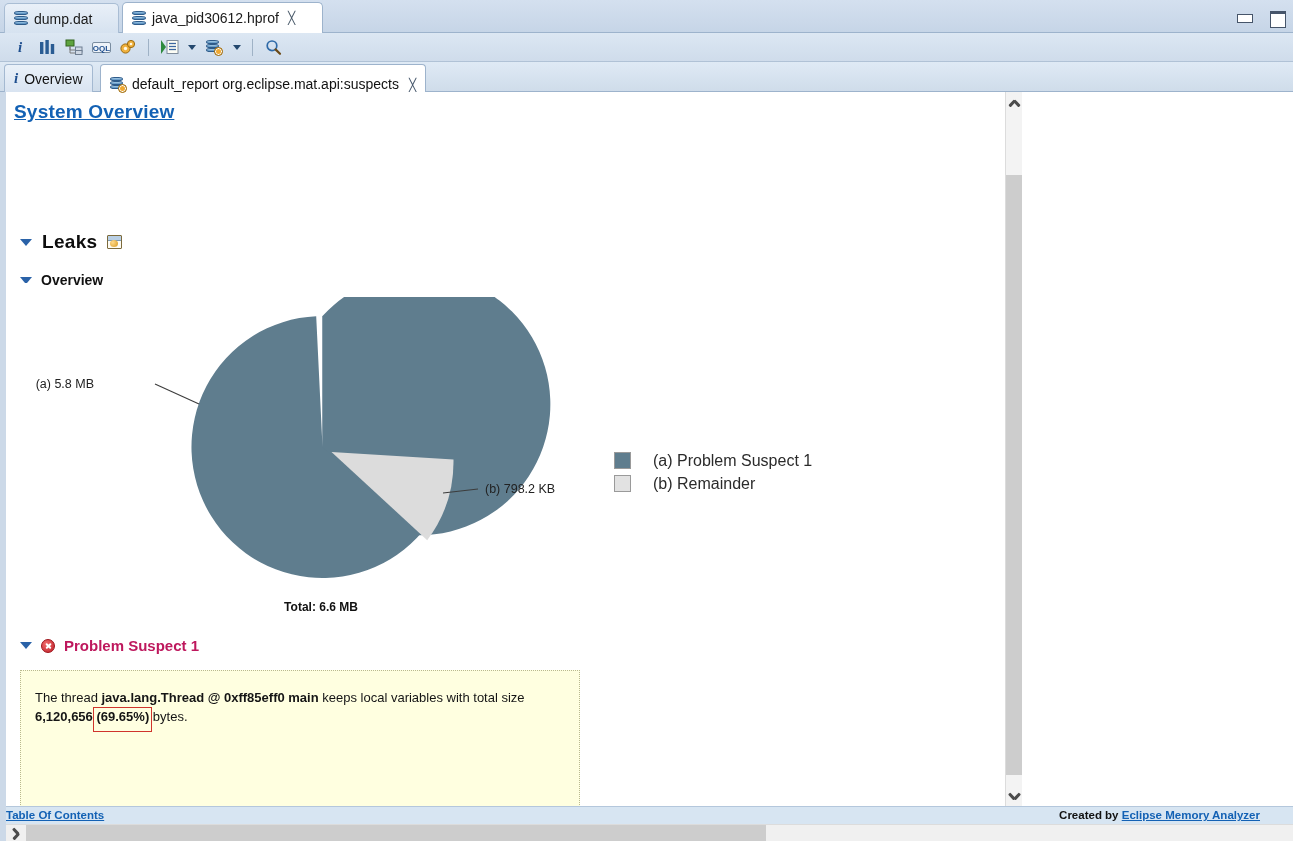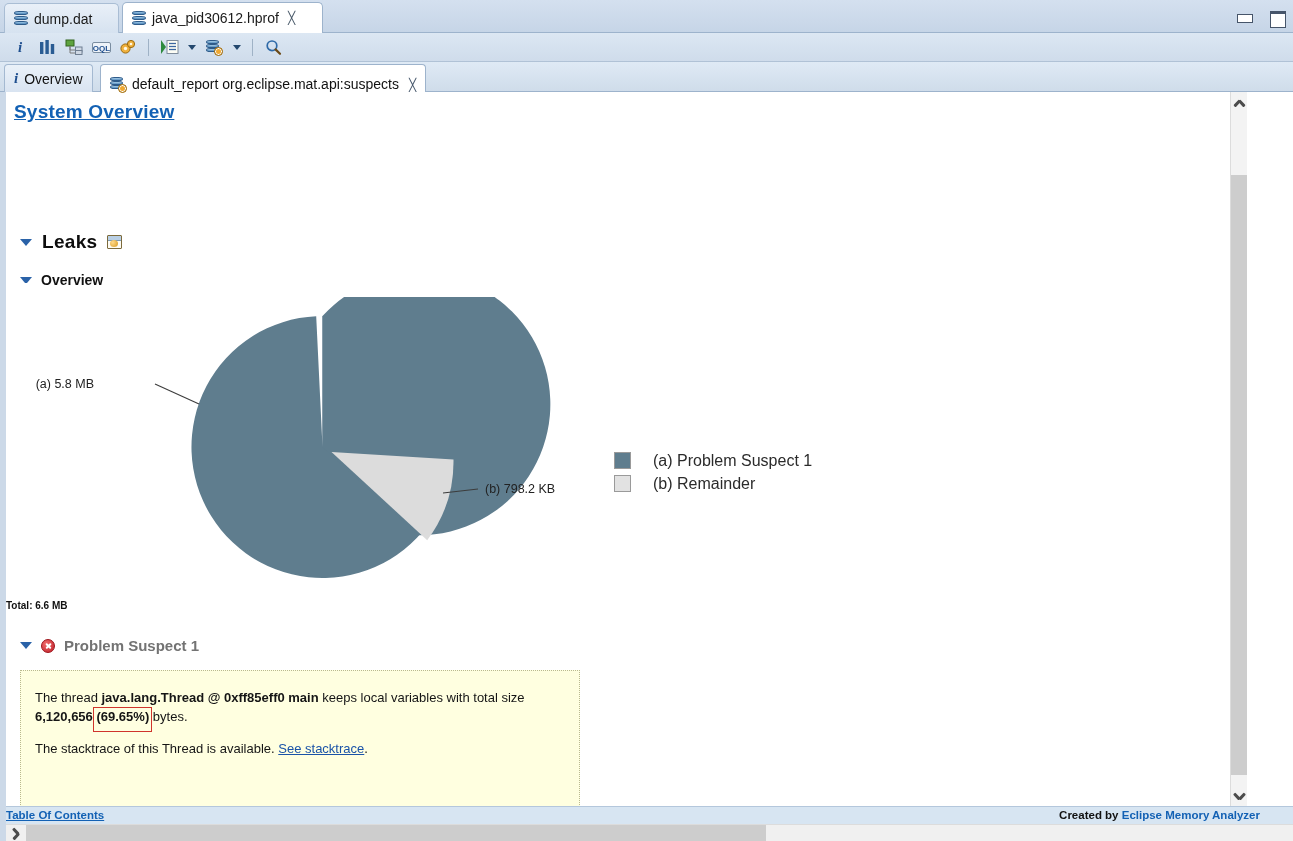--- a/index.html
+++ b/index.html
@@ -8,21 +8,21 @@
     width: 1293px; height: 841px;
     overflow: hidden;
     background: #ffffff;
     font-family: "Liberation Sans", sans-serif;
     -webkit-font-smoothing: antialiased;
   }
 
   
   #app {
     position: relative;
-    width: 1247px; height: 841px;
+    width: 1022px; height: 841px;
     background: #ccd9e8;
   }
 
   
   .tabbar {
     position: absolute; left: 0; top: 0;
     width: 1293px; height: 33px;
     background: linear-gradient(#d4e0ef, #c6d5e7);
     border-bottom: 1px solid #9db3cc;
   }
@@ -156,42 +156,42 @@
     position: absolute; left: 14px; top: 180px; display: flex; align-items: center; gap: 9px;
   }
   .sec-overview .twisty { border-top-width: 6px; border-left-width: 5px; border-right-width: 5px; }
   .sec-overview .ttl { font-size: 14px; font-weight: bold; color: #111; }
 
   
   .chartbox { position: absolute; left: 0; top: 205px; width: 860px; height: 325px; }
   .chartbox svg { display: block; }
   .pietotal {
     position: absolute; left: 0; top: 303px; width: 630px;
-    text-align: left; font-size: 10px; font-weight: bold; color: #111;
+    text-align: center; font-size: 12px; font-weight: bold; color: #111;
   }
   .legend { position: absolute; left: 608px; top: 152px; }
   .legrow { display: flex; align-items: center; height: 23px; }
   .legsw { width: 17px; height: 17px; border: 1px solid #9a9a9a; flex: 0 0 17px; }
   .legtxt { margin-left: 22px; font-size: 16px; color: #2b2b2b; white-space: nowrap; }
 
   
   .sec-suspect {
     position: absolute; left: 14px; top: 545px; display: flex; align-items: center; gap: 9px;
   }
   .erricon {
     width: 14px; height: 14px; border-radius: 50%;
     background: radial-gradient(circle at 35% 32%, #f06a6a, #c0202a);
     border: 1px solid #9d1118; position: relative; flex: 0 0 14px;
   }
   .erricon::before, .erricon::after {
     content:""; position:absolute; left:2.5px; top:5.5px; width:7px; height:1.8px; background:#fff; border-radius:1px;
   }
   .erricon::before { transform: rotate(45deg); }
   .erricon::after  { transform: rotate(-45deg); }
-  .sec-suspect .ttl { font-size: 15px; font-weight: bold; color: #737373; }
+  .sec-suspect .ttl { font-size: 15px; font-weight: bold; color: #be185d; }
 
   .yellowbox {
     position: absolute; left: 14px; top: 578px; width: 560px; height: 213px;
     background: #ffffe0;
     border: 1px dotted #b9b98f;
     padding: 18px 22px 0 14px;
     font-size: 13px; color: #151515; line-height: 1.45;
   }
   .yellowbox p { margin: 0 0 13px 0; }
   .yellowbox b { font-weight: bold; }
@@ -207,21 +207,21 @@
     position: absolute; left: 6px; top: 806px; width: 1287px; height: 19px;
     background: #d7e5f2; border-top: 1px solid #b4c7dc;
   }
   .footbar .toc {
     position: absolute; left: 0; top: 2px; font-size: 11.5px;
     color: #1361b4; text-decoration: underline; font-weight: bold; cursor: pointer;
   }
   .footbar .credit {
     position: absolute; right: 33px; top: 2px; font-size: 11.5px; color: #111; font-weight: bold;
   }
-  .footbar .credit a { color: #1361b4; cursor: pointer; }
+  .footbar .credit a { color: #1361b4; text-decoration: underline; cursor: pointer; }
 
   
   .vscroll {
     position: absolute; right: 0; top: 92px; width: 17px; height: 714px;
     background: #f3f3f3; border-left: 1px solid #dcdcdc;
   }
   .vscroll .arr { position: absolute; left: 0; width: 17px; height: 17px; cursor: pointer; }
   .vscroll .arr.up { top: 2px; }
   .vscroll .arr.dn { bottom: 2px; }
   .chev { position:absolute; left:3px; top:5px; width:9px; height:9px; }
@@ -434,21 +434,20 @@
         <span class="twisty"></span>
         <span class="erricon"></span>
         <span class="ttl">Problem Suspect 1</span>
       </div>
 
       <div class="yellowbox">
         <p><span>The thread </span><b>java.lang.Thread @ 0xff85eff0 main</b><span> keeps local variables with total size </span><br><b>6,120,656</b>
           <b class="hilite tall">(69.65%)</b><span> bytes.</span></p>
 
 
-        <p><span>The stacktrace of this Thread is available. </span><a class="lnk">See stacktrace</a><span>.</span></p>
 
       </div>
     </div>
   </div>
 
   <div class="footbar">
     <span class="toc">Table Of Contents</span>
     <span class="credit"><span>Created by </span><a>Eclipse Memory Analyzer</a></span>
   </div>
 

